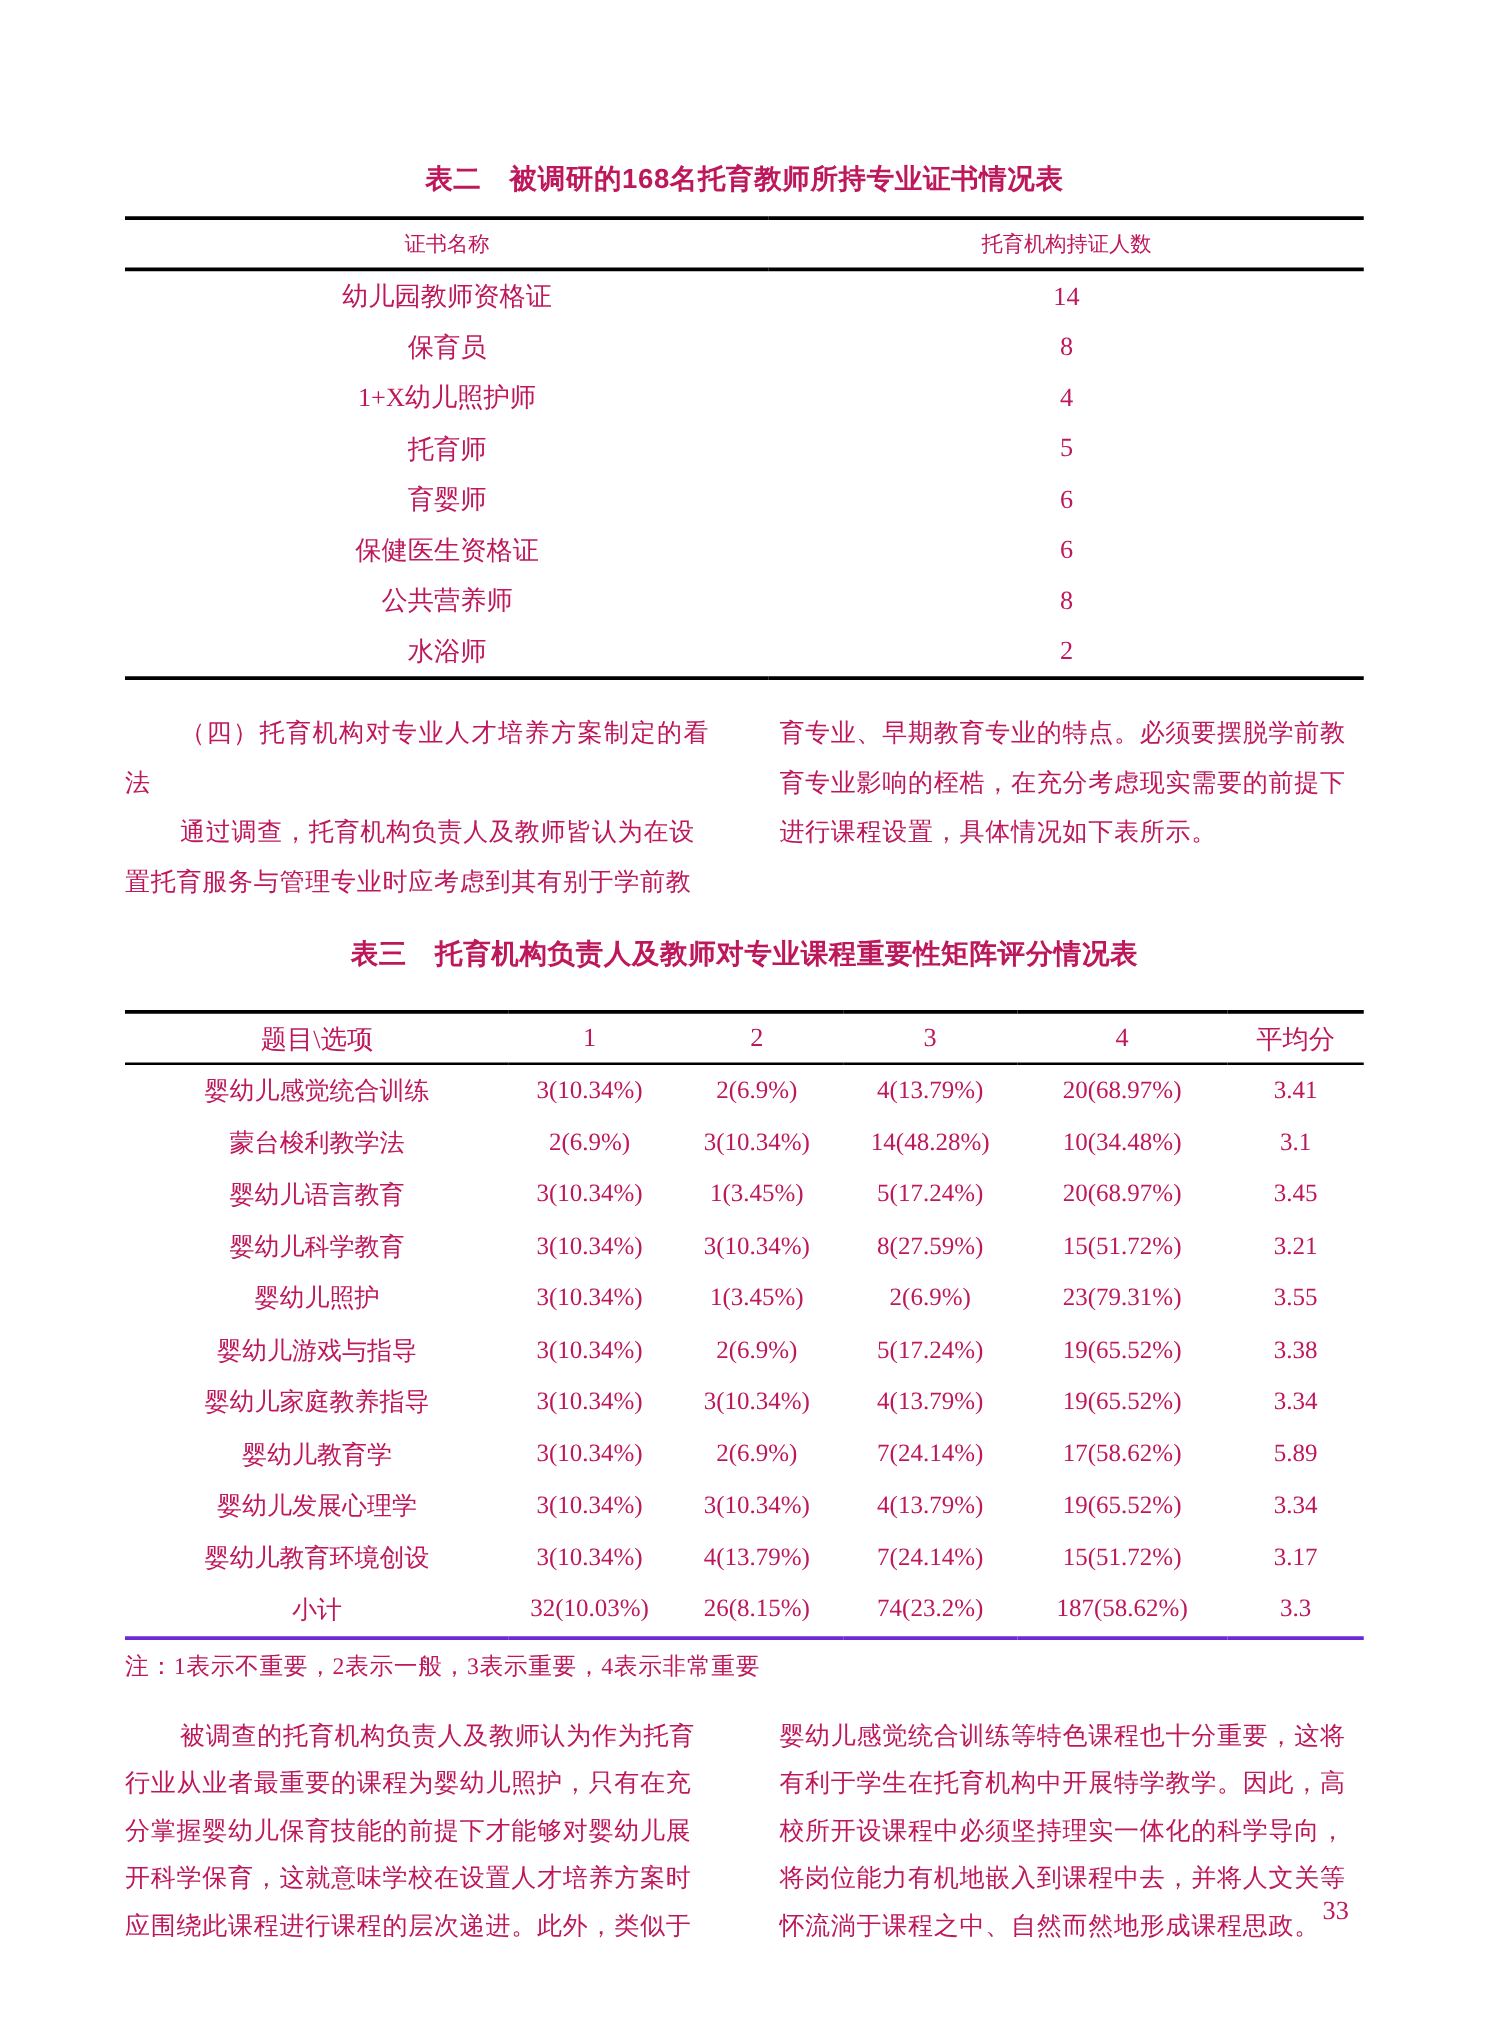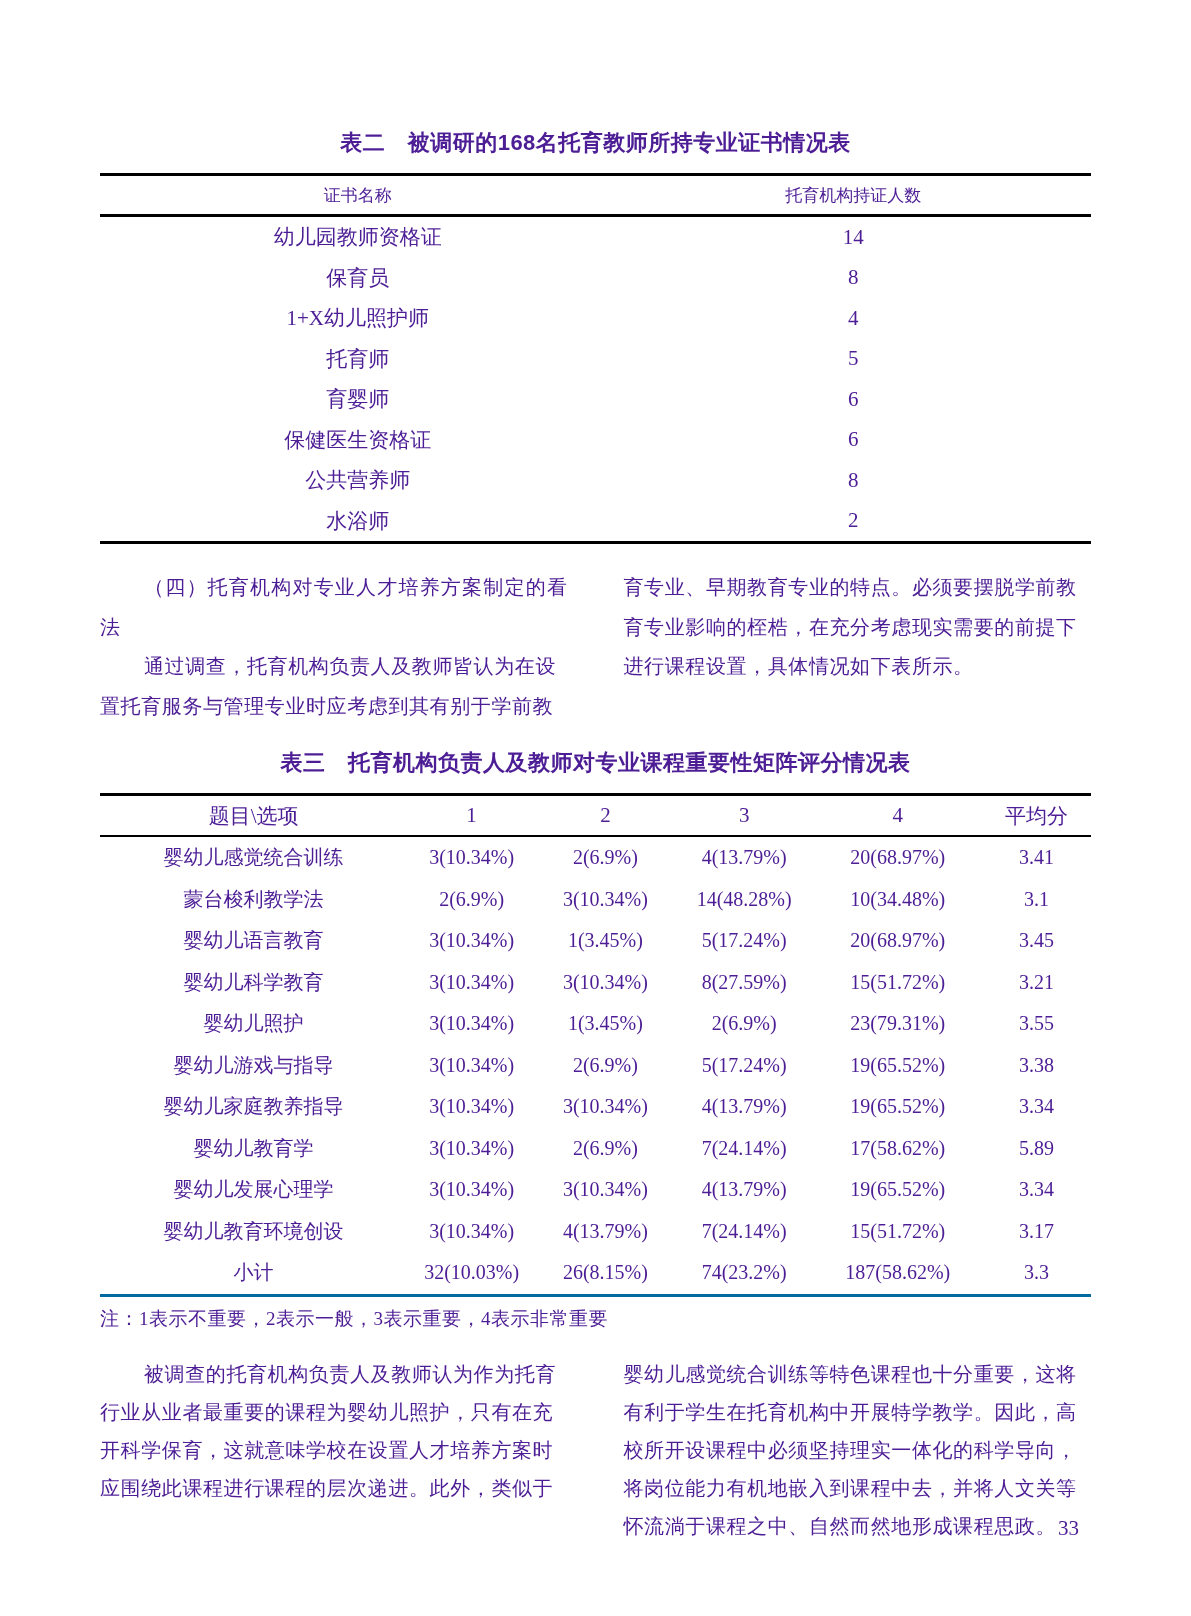--- a/index.html
+++ b/index.html
@@ -2,21 +2,21 @@
 <html><head>
 <meta charset="utf-8">
 <style>
   html, body { margin: 0; padding: 0; background: #ffffff; }
   .page {
     position: relative;
     width: 1191px;
     height: 1616px;
     margin: 0 auto;
     background: #ffffff;
-    color: #4c1d95;
+    color: #be185d;
     font-family: "Liberation Serif", "DejaVu Serif", serif;
     box-sizing: border-box;
     padding: 130px 100px 16px 100px;
     overflow: hidden;
   }
   .caption {
     font-family: "Liberation Sans", "DejaVu Sans", sans-serif;
     font-weight: 700;
     font-size: 22px;
     line-height: 26px;
@@ -31,23 +31,23 @@
   .t2 {
     margin-top: 17px;
     border-top: 3px solid #000;
     border-bottom: 3px solid #000;
   }
   .t2 thead tr { border-bottom: 3px solid #000; }
   .t2 th { font-weight: 400; font-size: 17px; height: 36px; text-align: center; }
   .t2 td { font-size: 21px; height: 38.5px; text-align: center; }
 
   .t3 {
-    margin-top: 17px;
+    margin-top: 32px;
     border-top: 3px solid #000;
-    border-bottom: 3px solid #0369a1;
+    border-bottom: 3px solid #6d28d9;
   }
   .t3 thead tr { border-bottom: 2px solid #000; }
   .t3 th { font-weight: 400; font-size: 21px; height: 37px; text-align: center; }
   .t3 td { font-size: 20px; height: 39.5px; text-align: center; }
 
   .note {
     margin-top: 10px;
     font-size: 19px;
     line-height: 24px;
     letter-spacing: 0.5px;
@@ -257,20 +257,21 @@
         </tr>
     </tbody>
   </table>
 
   <div class="note">注：1表示不重要，2表示一般，3表示重要，4表示非常重要</div>
 
   <div class="twocol discussion">
     <div class="col">
       <div class="indent">被调查的托育机构负责人及教师认为作为托育</div>
       <div>行业从业者最重要的课程为婴幼儿照护，只有在充</div>
+      <div>分掌握婴幼儿保育技能的前提下才能够对婴幼儿展</div>
       <div>开科学保育，这就意味学校在设置人才培养方案时</div>
       <div>应围绕此课程进行课程的层次递进。此外，类似于</div>
     </div>
     <div class="col">
       <div>婴幼儿感觉统合训练等特色课程也十分重要，这将</div>
       <div>有利于学生在托育机构中开展特学教学。因此，高</div>
       <div>校所开设课程中必须坚持理实一体化的科学导向，</div>
       <div>将岗位能力有机地嵌入到课程中去，并将人文关等</div>
       <div>怀流淌于课程之中、自然而然地形成课程思政。</div>
     </div>

